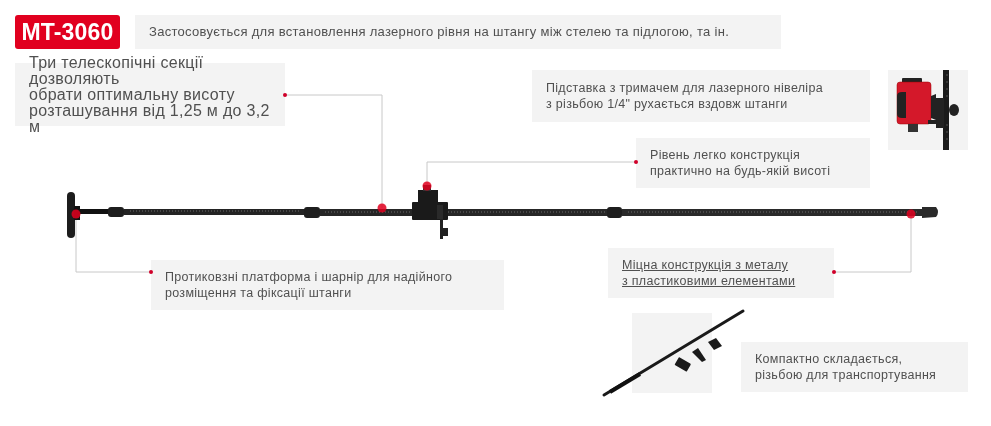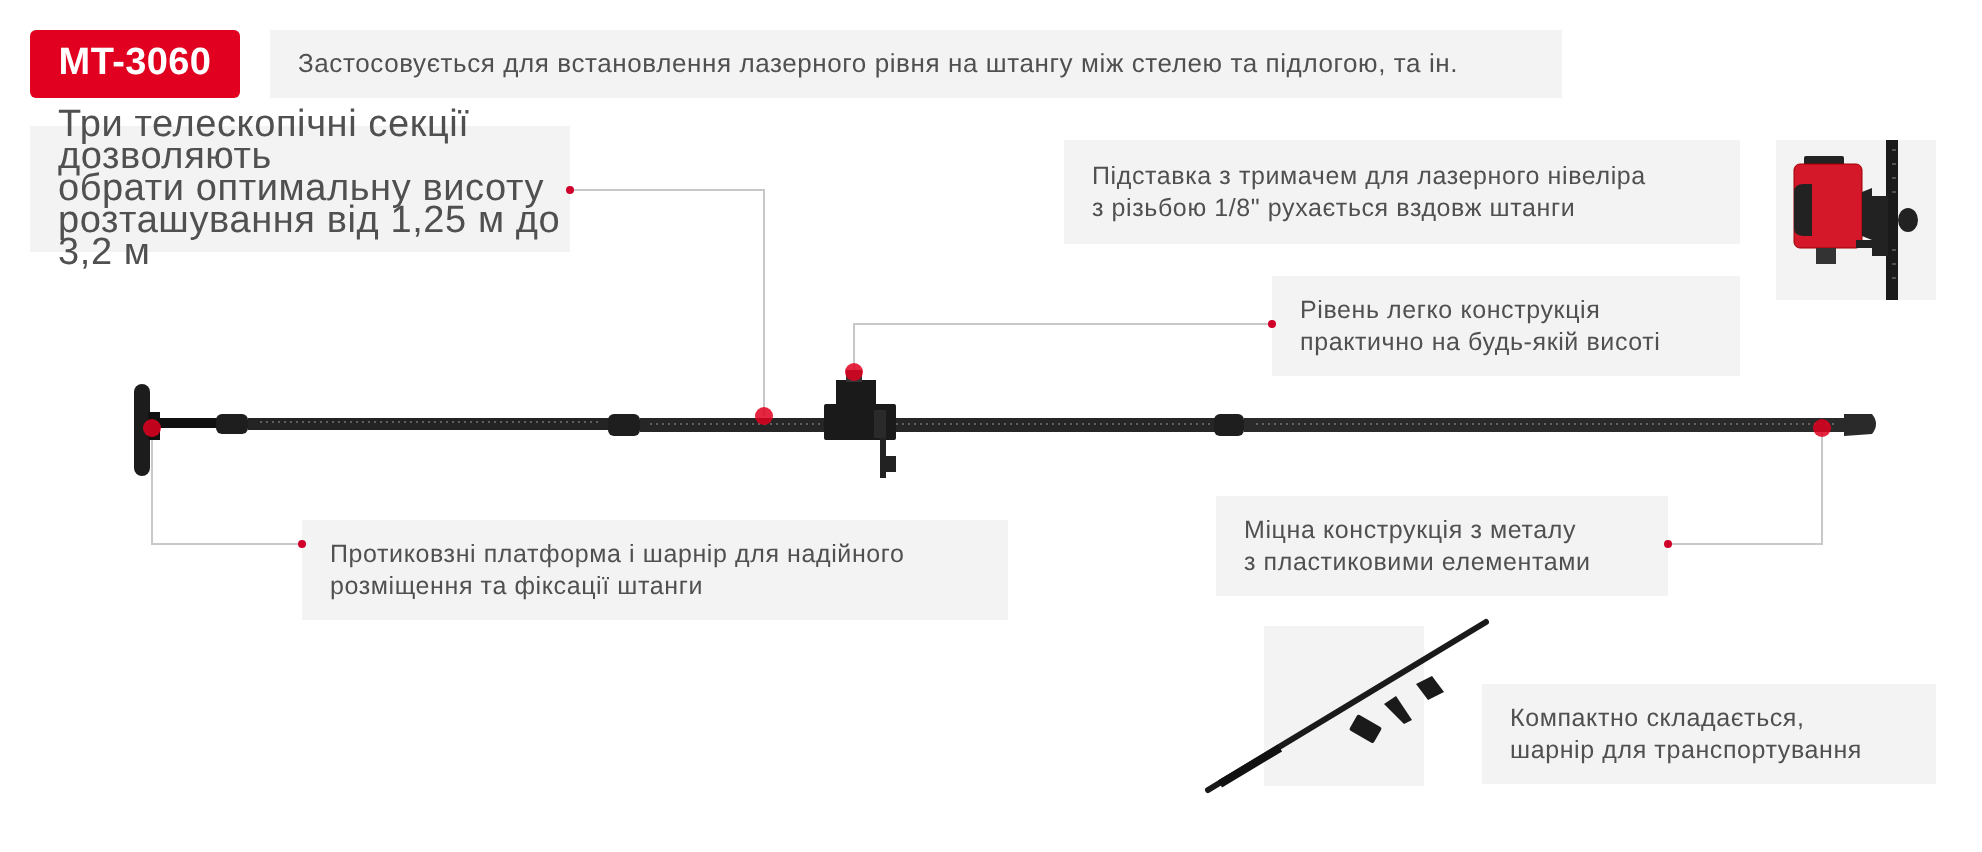--- a/index.html
+++ b/index.html
@@ -2,37 +2,37 @@
 <html><head>
   <meta charset="utf-8">
   <style>
     * { box-sizing: border-box; margin: 0; padding: 0; }
     html, body { width: 991px; height: 426px; background: #ffffff; overflow: hidden; }
     body { position: relative; font-family: "DejaVu Sans", "Liberation Sans", sans-serif; color: #4a4a4a; }
 
     .model-badge {
       position: absolute; left: 15px; top: 15px; width: 105px; height: 34px;
       background: #e1001f; color: #fff; border-radius: 3px;
-      font-weight: bold; font-size: 19px; letter-spacing: 0.2px;
+      font-weight: bold; font-size: 23px; letter-spacing: 0.2px;
       display: flex; align-items: center; justify-content: center;
       font-family: "Liberation Sans", sans-serif;
     }
     .box {
       position: absolute; background: #f3f3f3; font-size: 12.5px; line-height: 16px;
       color: #505050; font-family: "Liberation Sans", sans-serif;
       display: flex; align-items: center;
     }
     .box .txt { white-space: pre-line; letter-spacing: 0.3px; }
 
     #box-intro { left: 135px; top: 15px; width: 646px; height: 34px; padding-left: 14px; font-size: 13px; }
-    #box-tele  { left: 15px; top: 63px; width: 270px; height: 63px; padding-left: 14px; font-size: 19px; line-height: 16px; }
+    #box-tele  { left: 15px; top: 63px; width: 270px; height: 63px; padding-left: 14px; font-size: 16px; line-height: 16px; }
     #box-stand { left: 532px; top: 70px; width: 338px; height: 52px; padding-left: 14px; }
     #box-level { left: 636px; top: 138px; width: 234px; height: 50px; padding-left: 14px; }
     #box-platform { left: 151px; top: 260px; width: 353px; height: 50px; padding-left: 14px; }
-    #box-metal { left: 608px; top: 248px; width: 226px; height: 50px; padding-left: 14px; }
+    #box-metal { left: 608px; top: 248px; width: 226px; height: 50px; padding-left: 14px; text-decoration: underline; }
     #box-compact { left: 741px; top: 342px; width: 227px; height: 50px; padding-left: 14px; }
 
     .thumb { position: absolute; background: #f3f3f3; }
     #thumb-laser { left: 888px; top: 70px; width: 80px; height: 80px; }
     #thumb-compact { left: 632px; top: 313px; width: 80px; height: 80px; }
 
     svg.overlay { position: absolute; left: 0; top: 0; width: 991px; height: 426px; pointer-events: none; }
   </style>
 </head>
 <body>
@@ -46,41 +46,41 @@
 </div>
 
 <div class="box" id="box-tele">
   <span class="txt">Три телескопічні секції дозволяють
 обрати оптимальну висоту
 розташування від 1,25 м до 3,2 м</span>
 </div>
 
 <div class="box" id="box-stand">
   <span class="txt">Підставка з тримачем для лазерного нівеліра
-з різьбою 1/8" рухається вздовж штанги</span>
+з різьбою 1/4" рухається вздовж штанги</span>
 </div>
 
 <div class="box" id="box-level">
   <span class="txt">Рівень легко конструкція
 практично на будь-якій висоті</span>
 </div>
 
 <div class="box" id="box-platform">
   <span class="txt">Протиковзні платформа і шарнір для надійного
 розміщення та фіксації штанги</span>
 </div>
 
 <div class="box" id="box-metal">
   <span class="txt">Міцна конструкція з металу
 з пластиковими елементами</span>
 </div>
 
 <div class="box" id="box-compact">
   <span class="txt">Компактно складається,
-шарнір для транспортування</span>
+різьбою для транспортування</span>
 </div>
 
 <div class="thumb" id="thumb-laser">
   <svg width="80" height="80" viewBox="0 0 80 80">
     <rect x="55" y="0" width="6" height="80" fill="#1a1a1a"></rect>
     <g stroke="#888" stroke-width="0.5">
       <line x1="58" y1="5" x2="60" y2="5"></line>
         <line x1="58" y1="12" x2="60" y2="12"></line>
       <line x1="58" y1="19" x2="60" y2="19"></line>
         <line x1="58" y1="26" x2="60" y2="26"></line>

